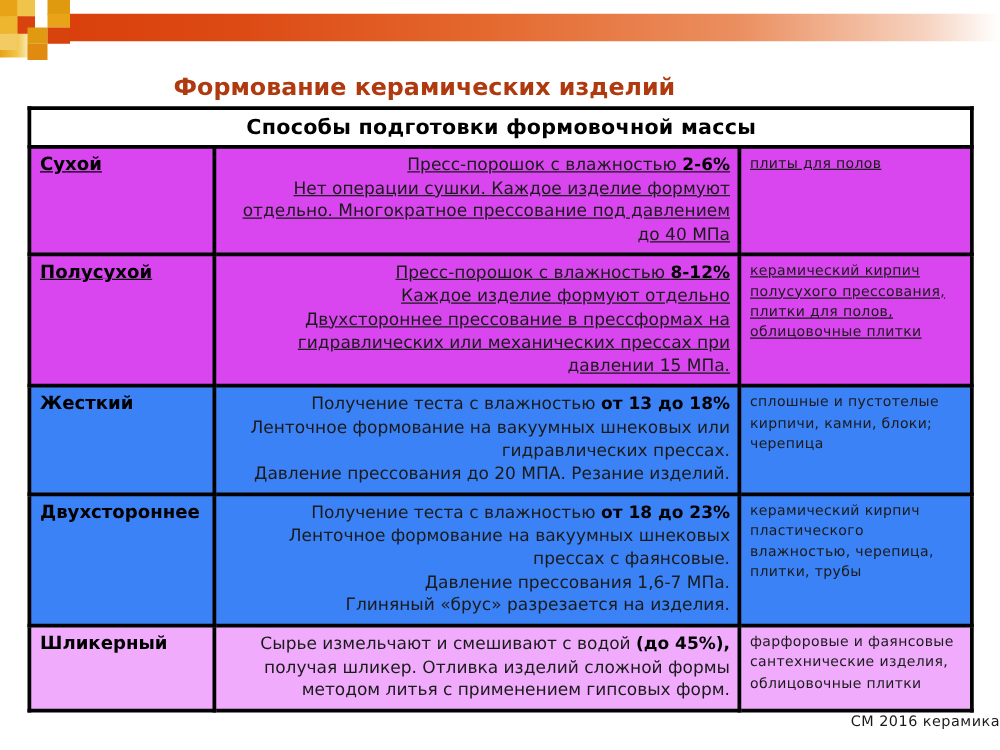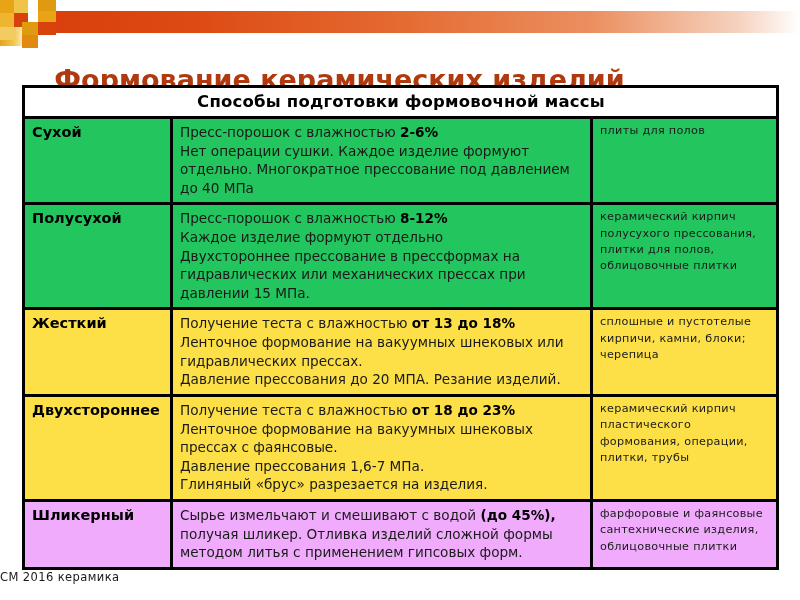--- a/index.html
+++ b/index.html
@@ -44,21 +44,21 @@
     position: absolute;
   }
 
   
   #slide-title {
     position: absolute;
     left: 0;
     top: 46px;
     width: 679px;
     text-align: center;
-    font-size: 27px;
+    font-size: 19px;
     font-weight: bold;
     color: #b03a10;
     letter-spacing: 0px;
     font-family: "DejaVu Sans", "Liberation Sans", sans-serif;
   }
 
   
   #methods-table {
     position: absolute;
     left: 22px;
@@ -92,41 +92,42 @@
     color: #000000;
     padding-top: 8px;
     padding-left: 12px;
     line-height: 1.25;
   }
   .cell-desc {
     font-size: 13.6px;
     color: #1a1a1a;
     line-height: 1.37;
     padding-top: 7px;
+    text-align: right;
   }
   .cell-use {
     font-size: 11.2px;
     color: #1a1a1a;
     line-height: 1.46;
     padding-top: 8px;
     letter-spacing: 0.3px;
   }
   .cell-desc b { font-weight: bold; color: #000; }
 
-  .row-yellow td { background: #22c55e; }
-  .row-pink   td { background: #fde047; margin-left: 43px; }
+  .row-yellow td { background: #d946ef; text-decoration: underline; }
+  .row-pink   td { background: #3b82f6; margin-left: 43px; }
   .row-cyan   td { background: #f0abfc; }
 
   
   #footer-note {
     position: absolute;
     left: 0;
     top: 570px;
     width: 800px;
-    text-align: left;
+    text-align: right;
     font-size: 11.5px;
     color: #1a1a1a;
     letter-spacing: 0.4px;
   }
 </style>
 </head>
 <body>
 
 <div id="deco-band">
   <div class="band-bar"></div>
@@ -206,21 +207,21 @@
         <td class="cell-desc">
           <div><span>Получение теста с влажностью </span><b>от 18 до 23%</b></div>
           <div><span>Ленточное формование на вакуумных шнековых</span></div>
           <div><span>прессах с фаянсовые.</span></div>
           <div><span>Давление прессования 1,6-7 МПа.</span></div>
           <div><span>Глиняный «брус» разрезается на изделия.</span></div>
         </td>
         <td class="cell-use">
           <div>керамический кирпич</div>
           <div>пластического</div>
-          <div>формования, операции,</div>
+          <div>влажностью, черепица,</div>
           <div>плитки, трубы</div>
         </td>
       </tr>
       <tr class="row-cyan">
         <td class="cell-name">Шликерный</td>
         <td class="cell-desc">
           <div><span>Сырье измельчают и смешивают с водой </span><b>(до 45%),</b></div>
           <div><span>получая шликер. Отливка изделий сложной формы</span></div>
           <div><span>методом литья  с применением гипсовых форм.</span></div>
         </td>

